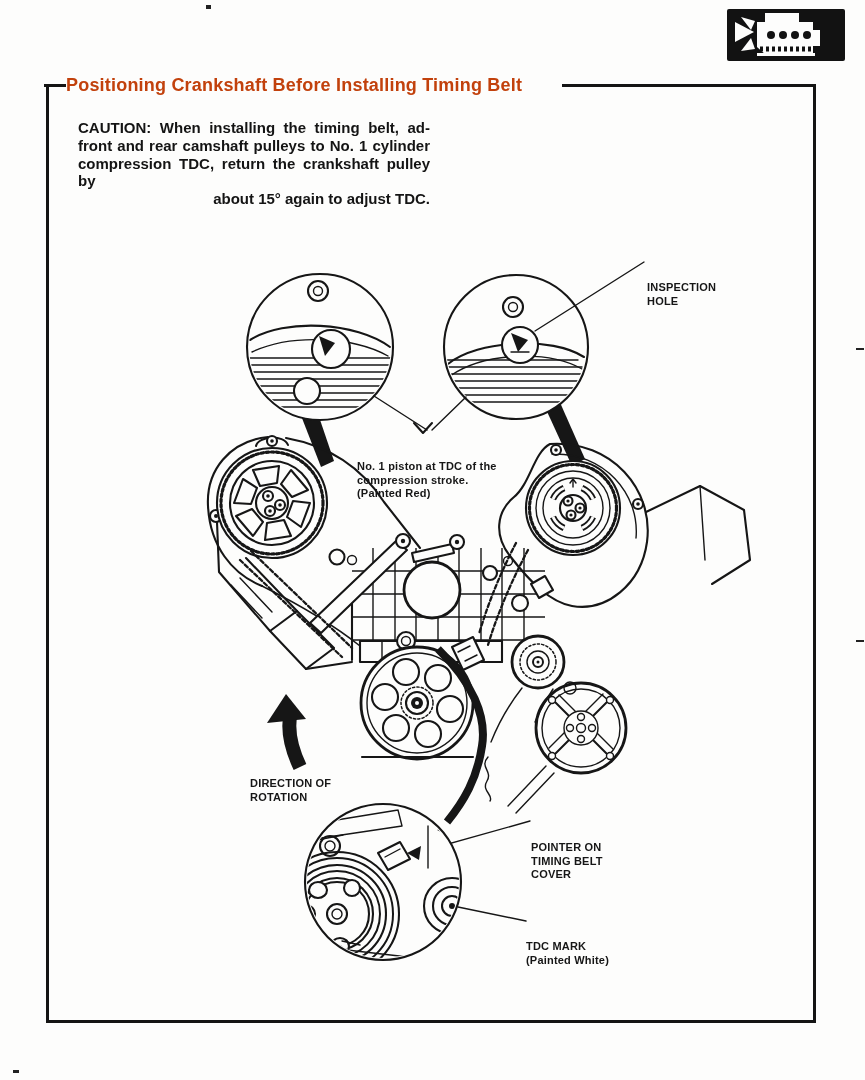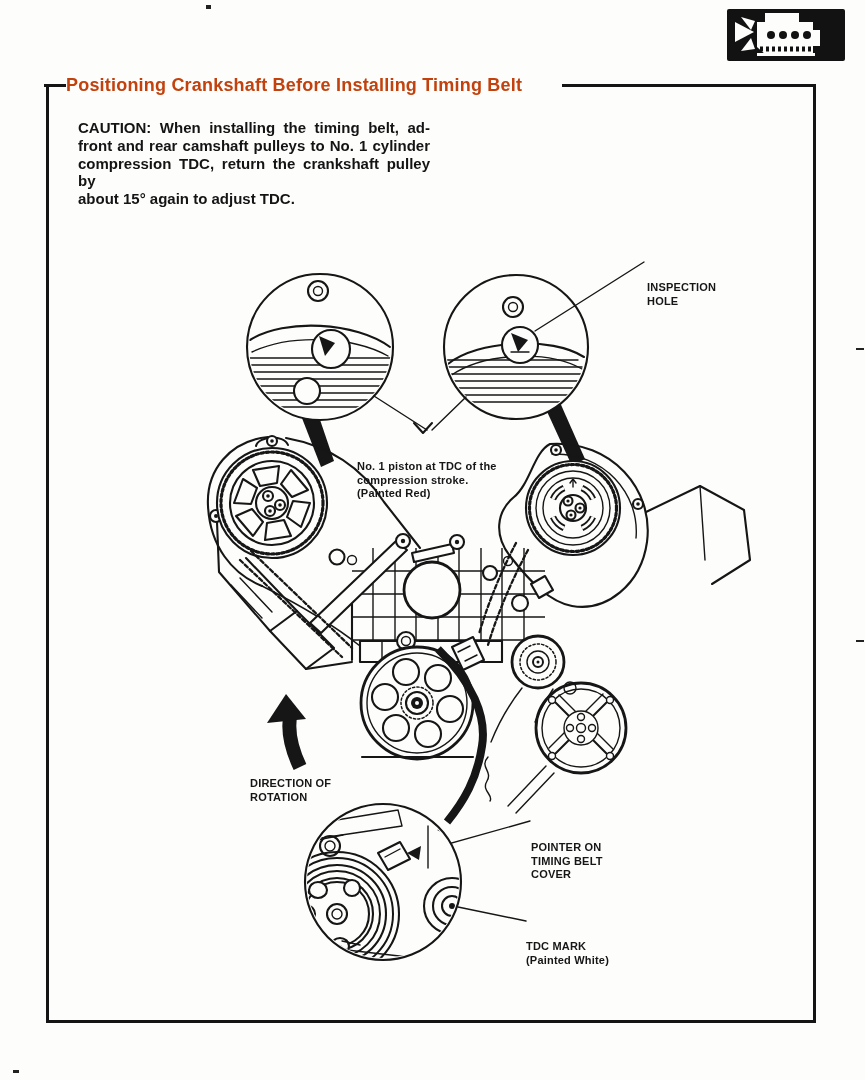--- a/index.html
+++ b/index.html
@@ -2,21 +2,21 @@
 <html><head>
 <meta charset="utf-8">
 <style>
   html,body{margin:0;padding:0;background:#e8e8e8;}
   #page{position:relative;width:865px;height:1080px;background:#fdfdfc;overflow:hidden;
         font-family:"Liberation Sans",sans-serif;color:#141414;}
   .frame{position:absolute;background:#141414;}
   .title{position:absolute;left:66px;top:75px;font-weight:bold;font-size:18px;letter-spacing:.2px;color:#c2410c;white-space:nowrap;}
   .caution{position:absolute;left:62px;top:119px;width:352px;font-weight:bold;font-size:15px;line-height:17.8px;color:#141414;margin-left:16px;}
   .caution .jl{text-align:justify;text-align-last:justify;}
-  .caution .ll{text-align:left;}
+  .caution .ll{text-align:right;}
   .lbl{position:absolute;font-weight:bold;font-size:11px;line-height:13.6px;letter-spacing:.2px;color:#161616;white-space:nowrap;margin-top:29px;}
   .pagenum{position:absolute;left:755px;top:1031px;font-weight:bold;font-size:22px;letter-spacing:1.5px;color:#111;margin-top:45px;}
   .icon-box{position:absolute;left:727px;top:9px;width:118px;height:52px;background:#121212;border-radius:2px;}
   .speck{position:absolute;background:#222;}
   svg.diagram{position:absolute;left:0;top:0;}
   .ln{fill:none;stroke:#161616;stroke-width:2;stroke-linecap:round;stroke-linejoin:round;}
   .s1{stroke-width:1.4}.s2{stroke-width:2.1}.s3{stroke-width:2.8}
   .fw{fill:#fdfdfc;}
   .fb{fill:#161616;stroke:none;}
   .teeth{stroke-width:3.2;stroke-dasharray:2.6 2.6;}

